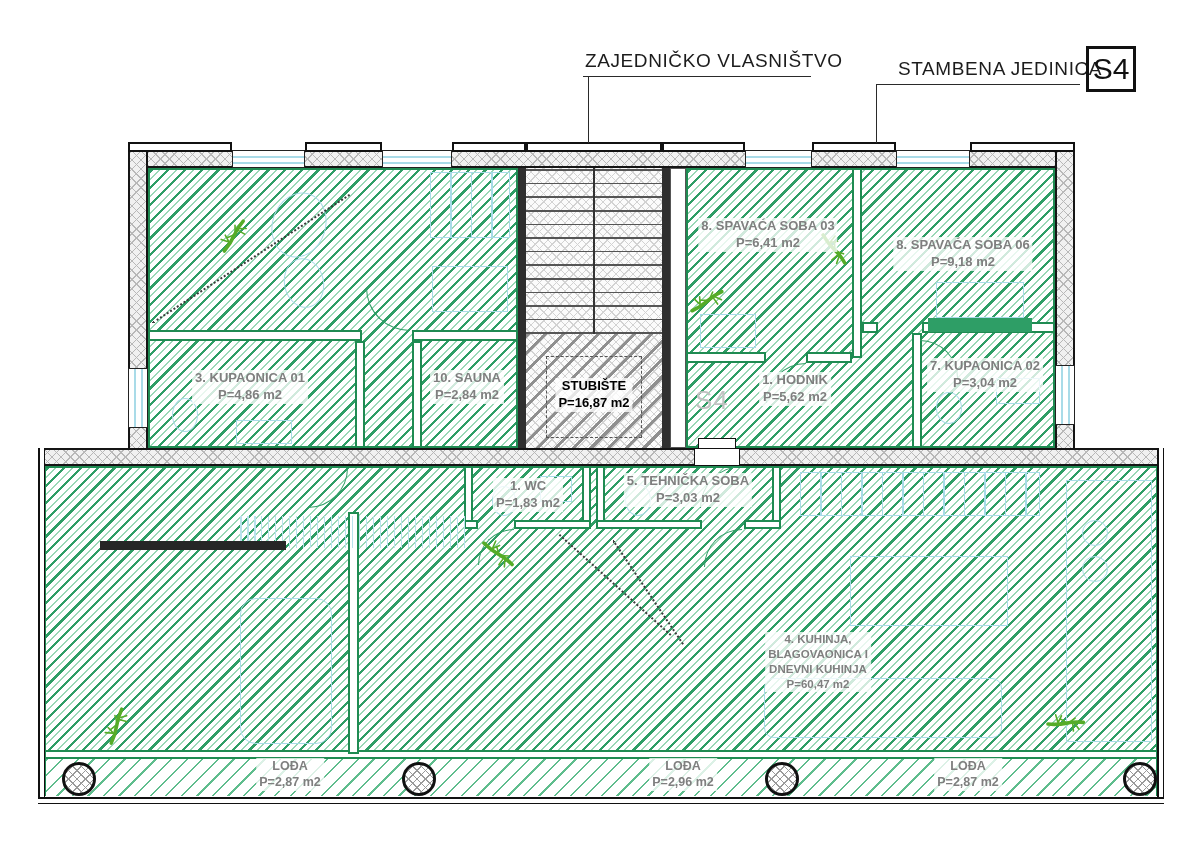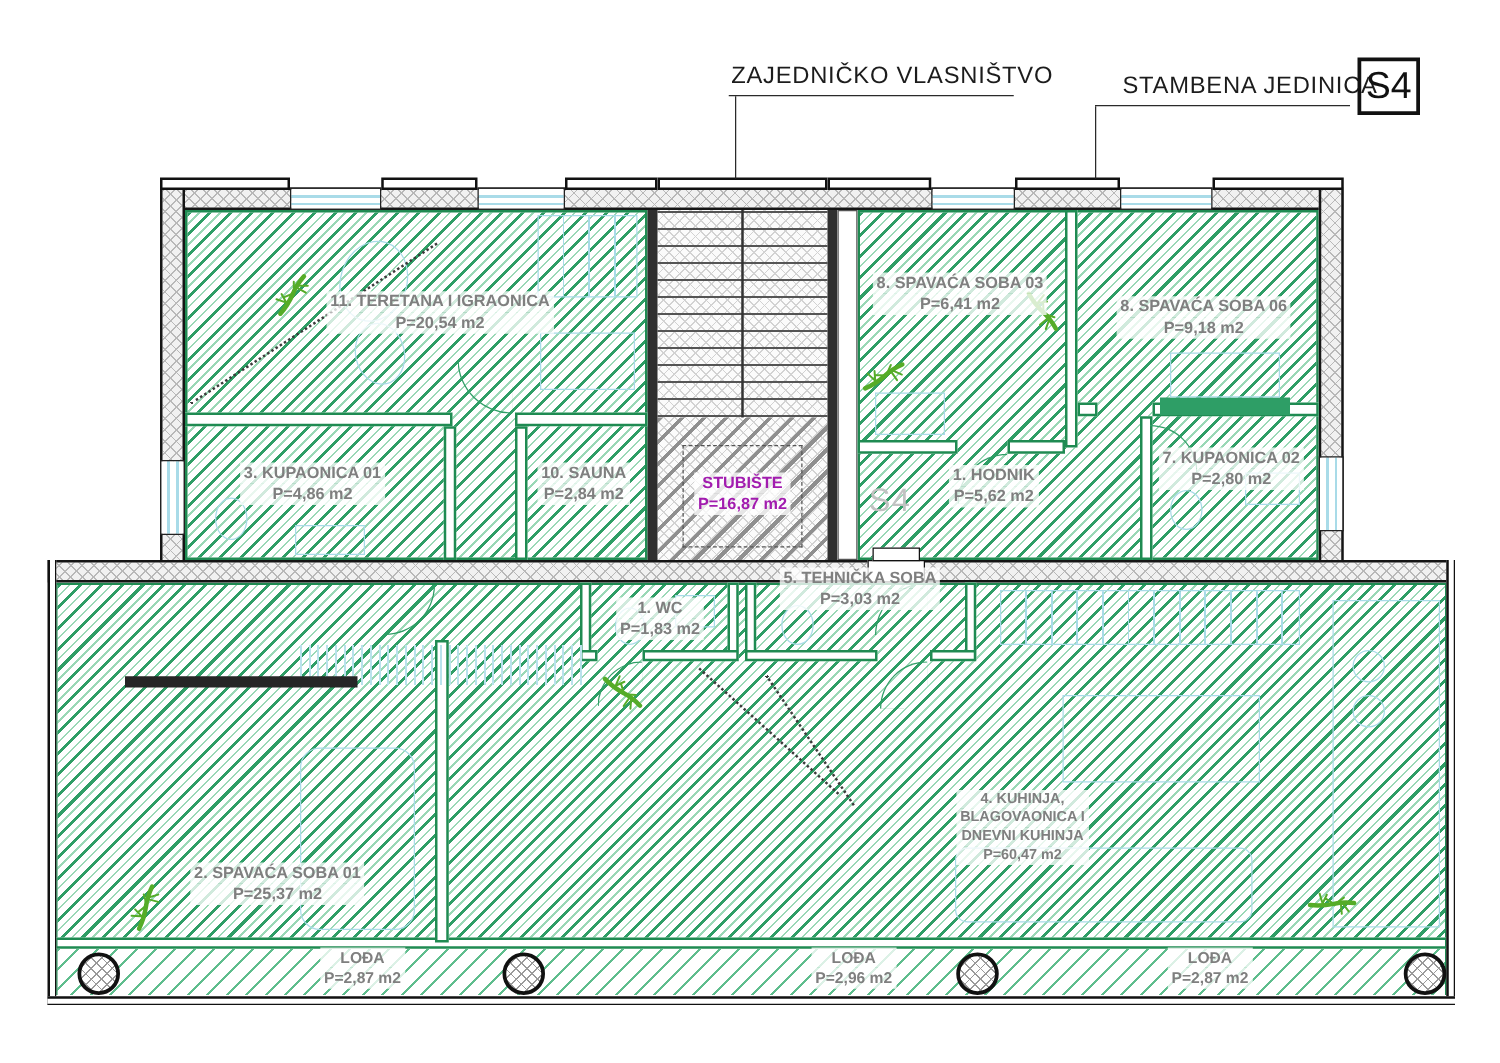--- a/index.html
+++ b/index.html
@@ -206,63 +206,55 @@
   <svg class="lizard" width="38" height="38" style="left:478px;top:535px;transform:rotate(80deg)">
       <use href="#lizard"></use>
     </svg>
   <svg class="lizard" width="38" height="38" style="left:98px;top:708px;transform:rotate(-30deg)">
       <use href="#lizard"></use>
     </svg>
   <svg class="lizard" width="38" height="38" style="left:1046px;top:705px;transform:rotate(40deg)">
       <use href="#lizard"></use>
     </svg>
 
-  <div class="lbl" style="left:352px;top:233px">
-    <div class="ln">11. TERETANA I IGRAONICA</div>
-    <div class="ln">P=20,54 m2</div>
-  </div>
   <div class="lbl" style="left:768px;top:218px">
     <div class="ln">8. SPAVAĆA SOBA 03</div>
     <div class="ln">P=6,41 m2</div>
   </div>
   <div class="lbl" style="left:963px;top:237px">
     <div class="ln">8. SPAVAĆA SOBA 06</div>
     <div class="ln">P=9,18 m2</div>
   </div>
   <div class="lbl" style="left:250px;top:370px">
     <div class="ln">3. KUPAONICA 01</div>
     <div class="ln">P=4,86 m2</div>
   </div>
   <div class="lbl" style="left:467px;top:370px">
     <div class="ln">10. SAUNA</div>
     <div class="ln">P=2,84 m2</div>
   </div>
-  <div class="lbl" style="left:594px;top:378px;color:#a21caf">
+  <div class="lbl" style="left:594px;top:378px;color:#000000">
     <div class="ln">STUBIŠTE</div>
     <div class="ln">P=16,87 m2</div>
   </div>
   <div class="lbl" style="left:795px;top:372px">
     <div class="ln">1. HODNIK</div>
     <div class="ln">P=5,62 m2</div>
   </div>
   <div class="lbl" style="left:985px;top:358px">
     <div class="ln">7. KUPAONICA 02</div>
-    <div class="ln">P=2,80 m2</div>
+    <div class="ln">P=3,04 m2</div>
   </div>
   <div class="lbl" style="left:528px;top:478px">
     <div class="ln">1. WC</div>
     <div class="ln">P=1,83 m2</div>
   </div>
-  <div class="lbl" style="left:688px;top:454px">
+  <div class="lbl" style="left:688px;top:473px">
     <div class="ln">5. TEHNIČKA SOBA</div>
     <div class="ln">P=3,03 m2</div>
-  </div>
-  <div class="lbl" style="left:222px;top:690px">
-    <div class="ln">2. SPAVAĆA SOBA 01</div>
-    <div class="ln">P=25,37 m2</div>
   </div>
   <div class="lbl small" style="left:818px;top:632px">
     <div class="ln">4. KUHINJA,</div>
     <div class="ln">BLAGOVAONICA I</div>
     <div class="ln">DNEVNI KUHINJA</div>
     <div class="ln">P=60,47 m2</div>
   </div>
   <div class="lbl" style="left:290px;top:758px;font-size:12.5px">
     <div class="ln">LOĐA</div>
     <div class="ln">P=2,87 m2</div>

